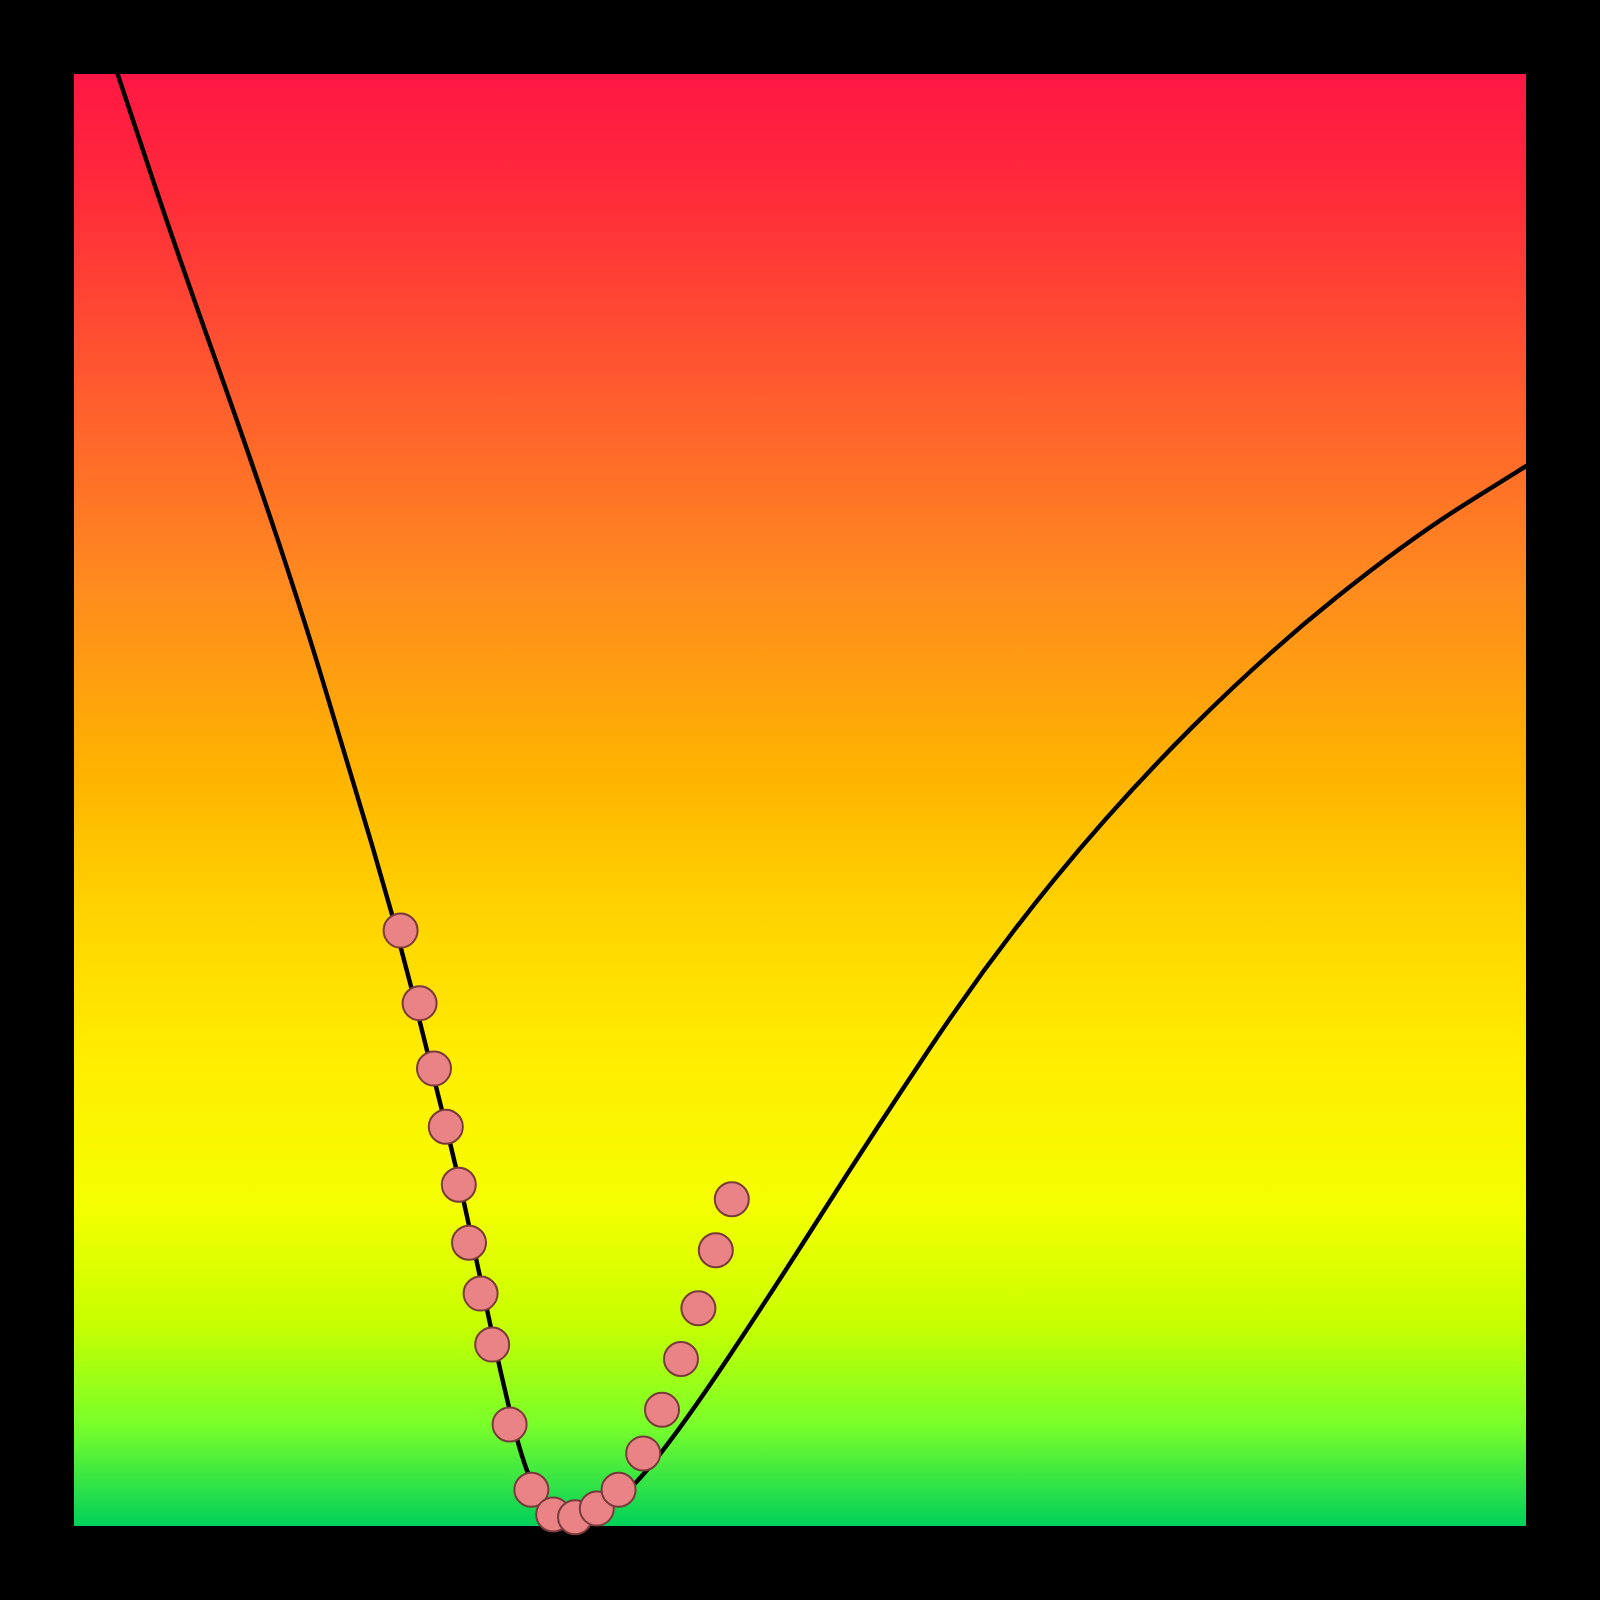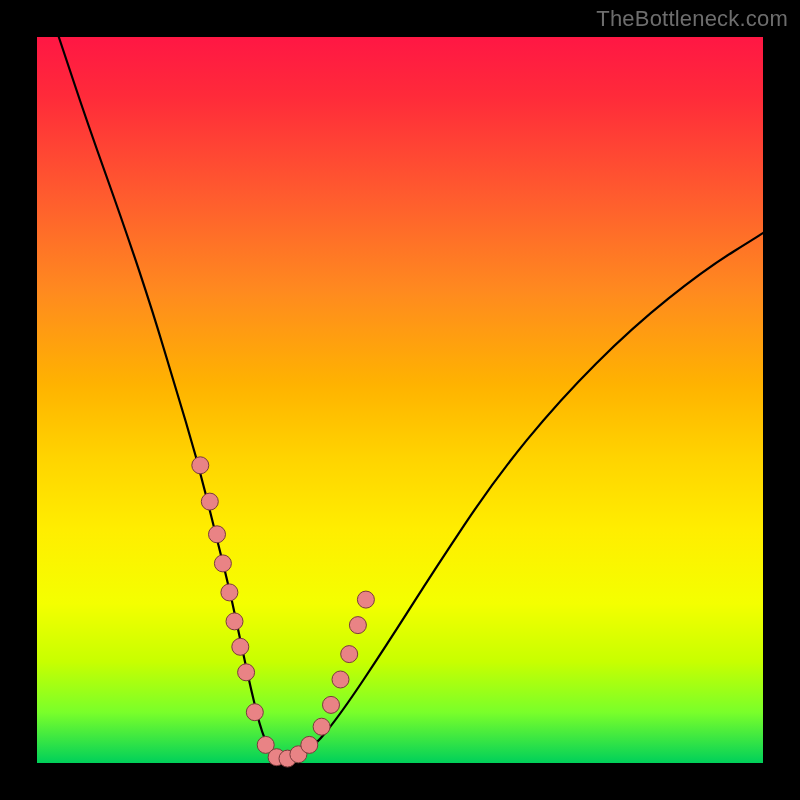--- a/index.html
+++ b/index.html
@@ -85,15 +85,14 @@
           <circle cx="294.0" cy="667.9" r="8.5" fill="#e98385" stroke="#7a3b3c" stroke-width="1"></circle>
           <circle cx="303.5" cy="642.5" r="8.5" fill="#e98385" stroke="#7a3b3c" stroke-width="1"></circle>
           <circle cx="312.2" cy="617.1" r="8.5" fill="#e98385" stroke="#7a3b3c" stroke-width="1"></circle>
           <circle cx="320.9" cy="588.1" r="8.5" fill="#e98385" stroke="#7a3b3c" stroke-width="1"></circle>
           <circle cx="328.9" cy="562.6" r="8.5" fill="#e98385" stroke="#7a3b3c" stroke-width="1"></circle>
         </g>
     </svg>
 
   </div>
 
-  <div class="watermark">TheBottleneck.com</div>
 
 </div>
 
 </body></html>

